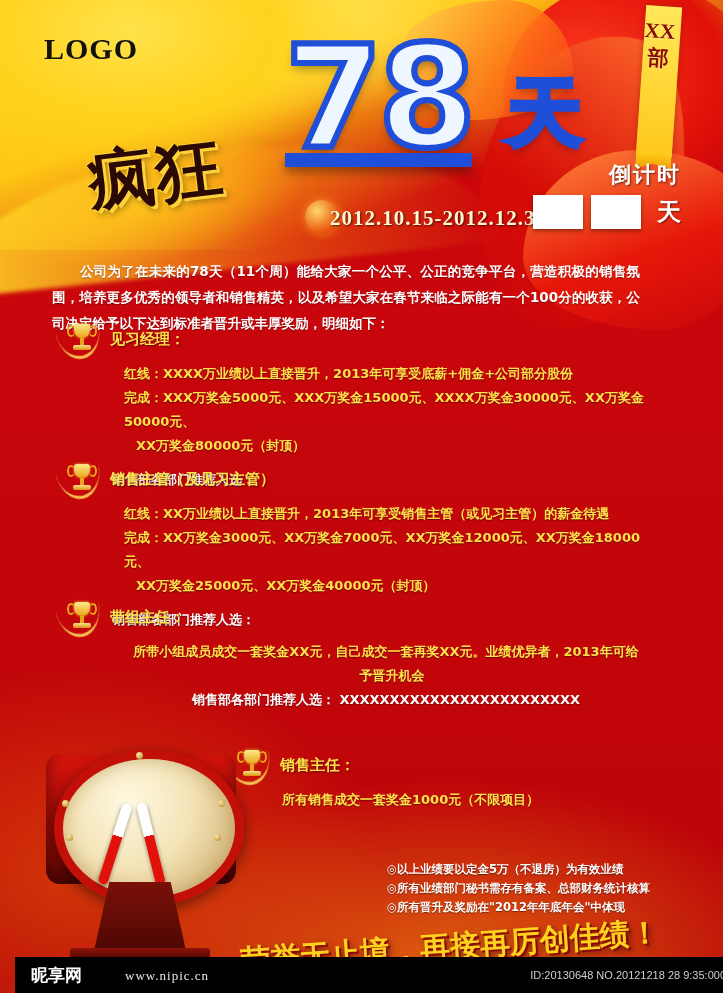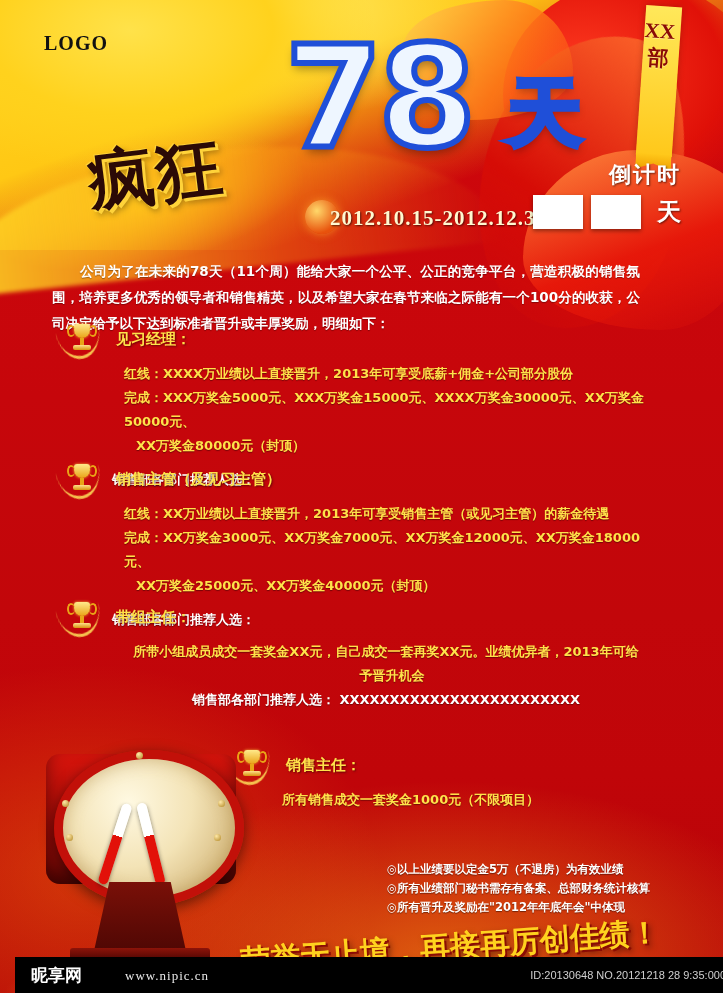--- a/index.html
+++ b/index.html
@@ -67,41 +67,42 @@
     position:absolute;right:40px;top:18px;width:48px;
     text-align:center;color:#8a0b05;font-size:21px;line-height:27px;
     font-family:"Liberation Serif", serif;font-weight:bold;
     text-shadow:0 1px 0 rgba(255,255,255,.35);
     letter-spacing:0;
     transform:rotate(4deg);
   }
   
   .logo{
     position:absolute;left:44px;top:32px;
-    font-family:"Liberation Serif", serif;font-weight:bold;font-size:20px;
+    font-family:"Liberation Serif", serif;font-weight:bold;font-size:30px;
     color:#111;letter-spacing:1px;
   }
   
   .crazy{
     position:absolute;left:88px;top:130px;
     font-family:"DejaVu Sans", sans-serif;font-weight:bold;font-size:66px;
     color:#2b0a06;
     transform:rotate(-7deg);
     text-shadow:
        2px 2px 0 #ffd33a, 3px 3px 0 #ffd33a,
        -1px -1px 0 #ffd33a, 4px 5px 6px rgba(0,0,0,.35);
     letter-spacing:2px;
   }
   .big-num{
     position:absolute;left:285px;top:38px;
     font-family:"DejaVu Sans", sans-serif;font-weight:bold;
     font-size:140px;line-height:120px;color:#eef6ff;
     -webkit-text-stroke:6px #1f4fd8;
     text-shadow:0 6px 10px rgba(0,0,0,.35);
     letter-spacing:-4px;
+    text-decoration:underline;
   }
   .big-unit{
     position:absolute;left:508px;top:64px;
     font-family:"DejaVu Sans", sans-serif;font-weight:bold;font-size:74px;
     color:#ffffff;-webkit-text-stroke:5px #1f4fd8;
     text-shadow:0 4px 8px rgba(0,0,0,.35);
   }
   .date-band{
     position:absolute;left:330px;top:206px;
     font-family:"Liberation Serif", serif;font-weight:bold;font-size:21px;
@@ -130,21 +131,21 @@
   .intro{
     position:absolute;left:52px;top:258px;width:588px;
     color:#fff;font-size:13.5px;line-height:26px;font-weight:bold;
     font-family:"DejaVu Sans", sans-serif;
     text-align:justify;
     text-shadow:0 1px 1px rgba(0,0,0,.35);
   }
   .intro .ind{display:block;text-indent:28px;}
   .section{position:absolute;left:60px;width:600px;}
   .sec-title{
-    display:flex;align-items:center;gap:10px;
+    display:flex;align-items:center;gap:4px;
     font-family:"DejaVu Sans", sans-serif;font-weight:bold;font-size:15px;
     color:#ffe24a;text-shadow:1px 1px 2px rgba(0,0,0,.5);
     margin-bottom:6px;
   }
   .trophy{
     width:46px;height:34px;position:relative;display:inline-block;flex:none;
   }
   .trophy .cup{
     position:absolute;left:14px;top:2px;width:16px;height:14px;
     background:linear-gradient(180deg,#ffe98a,#e9a417);

